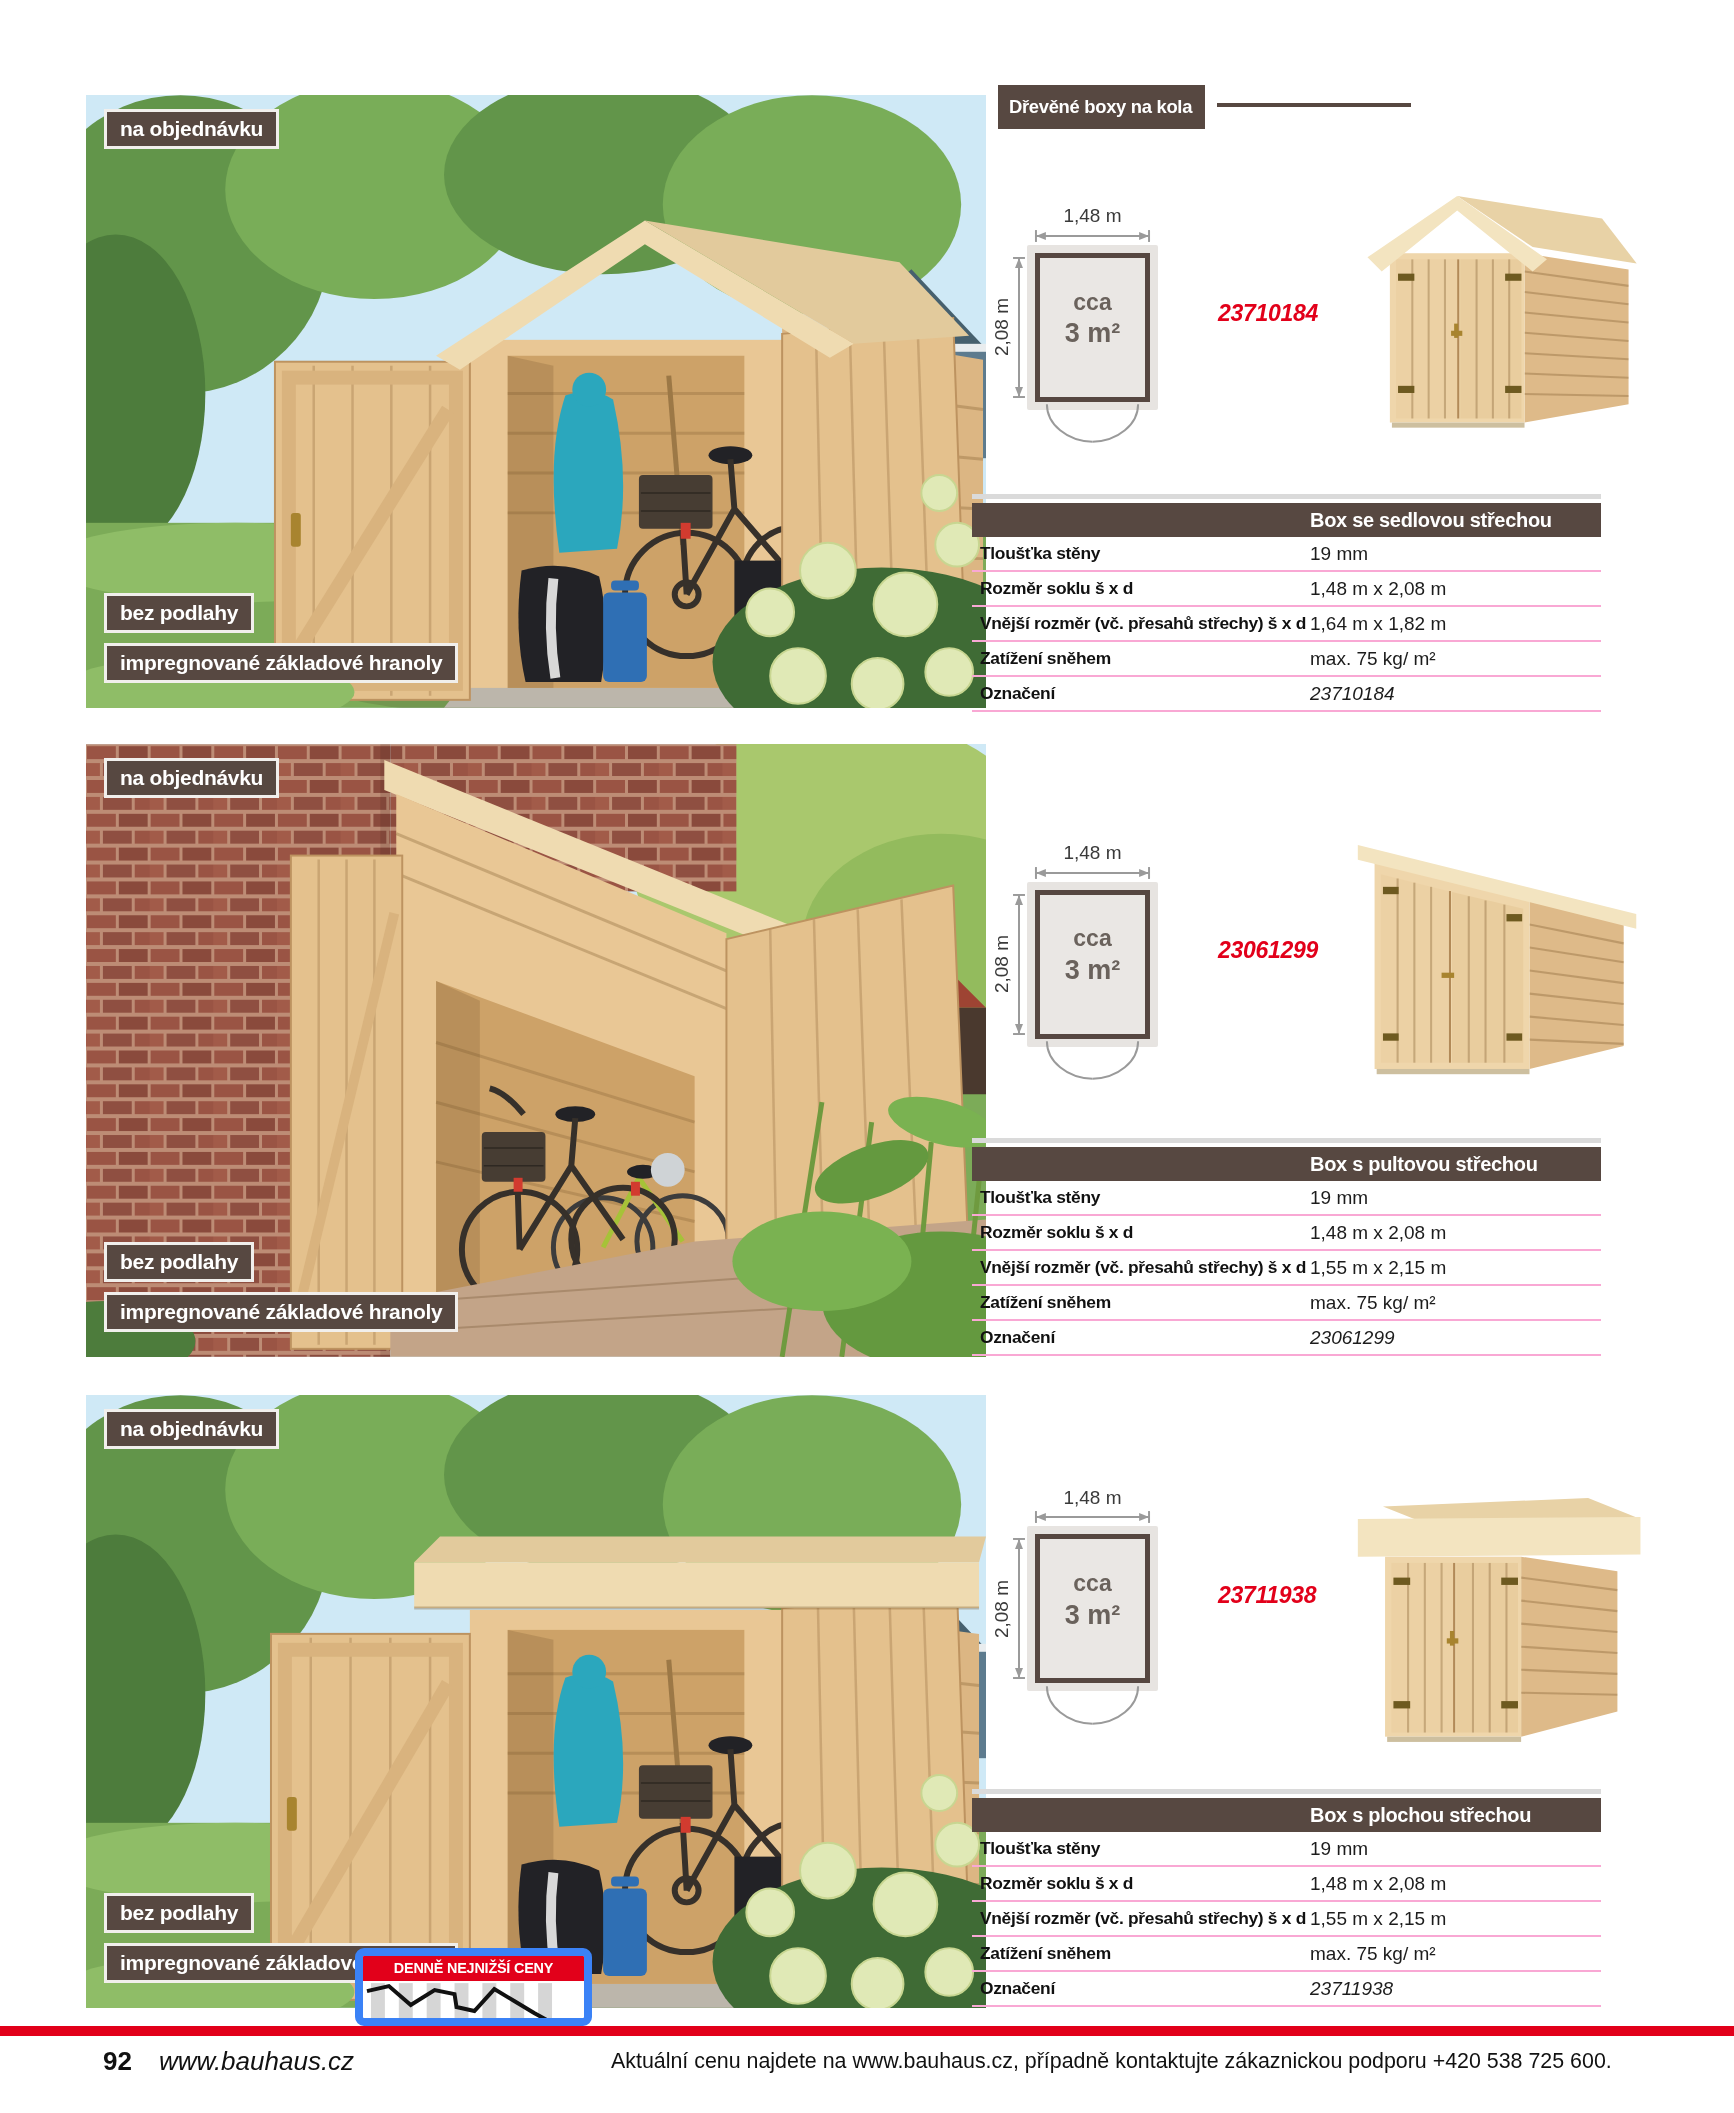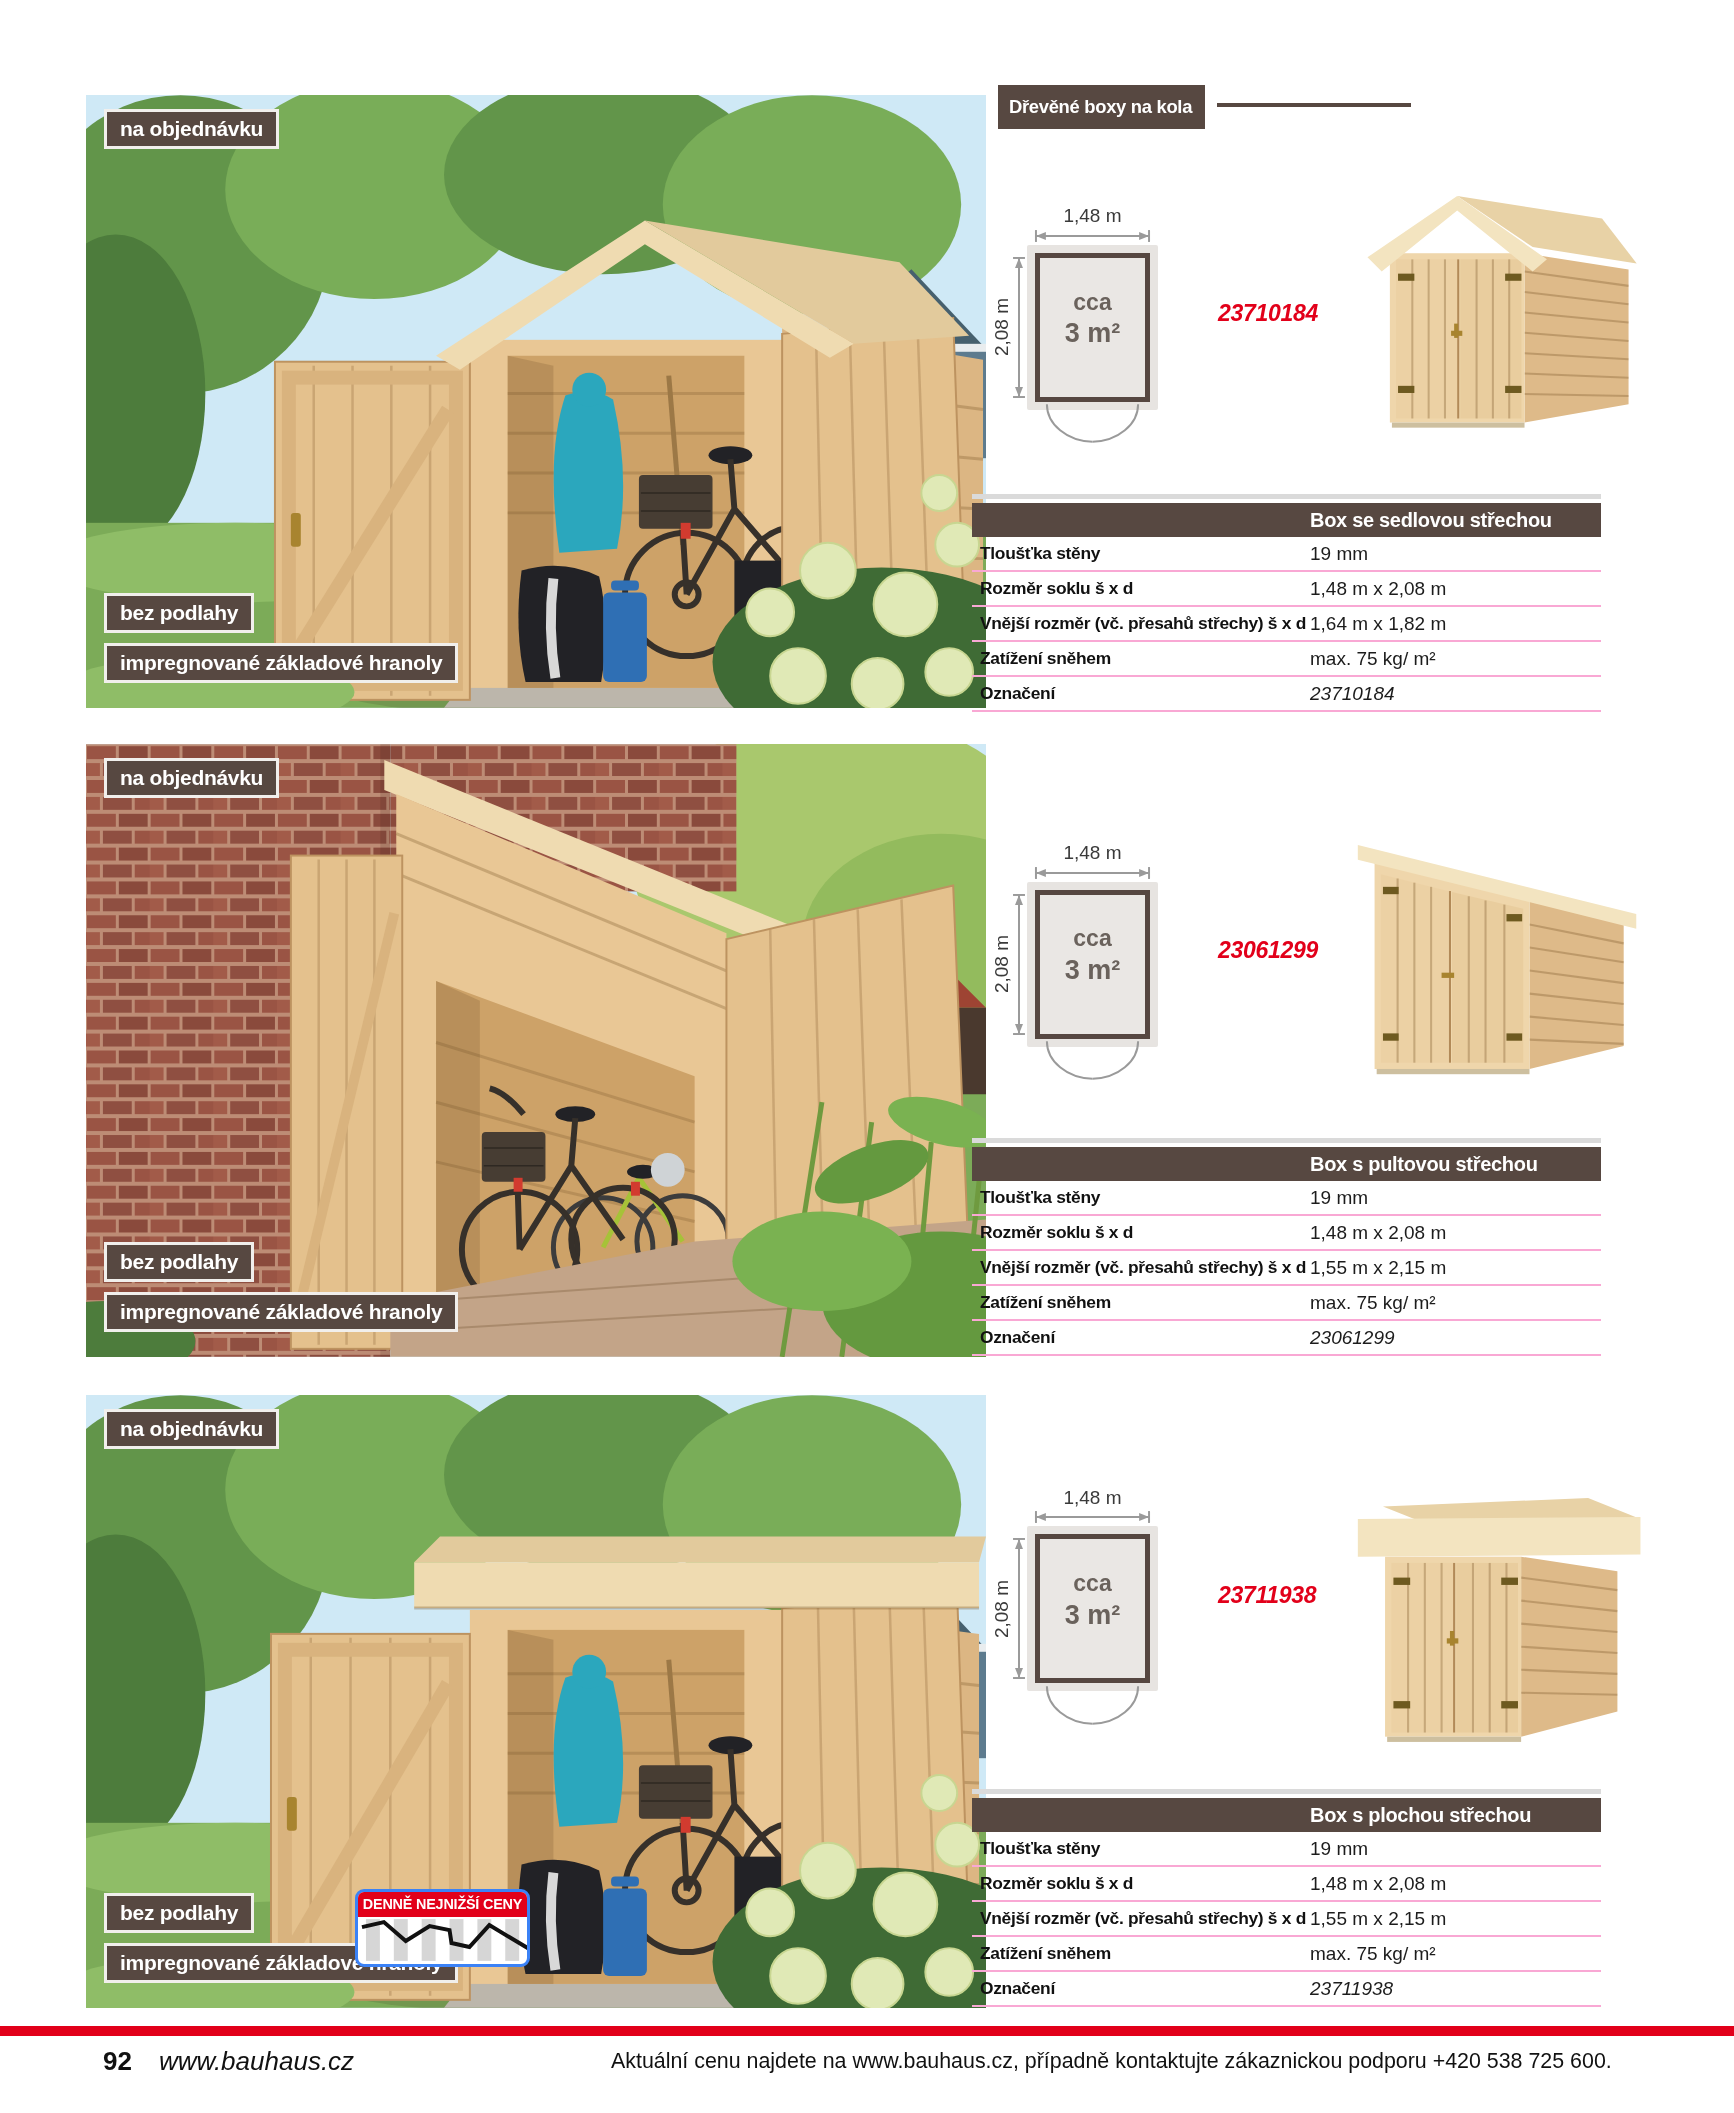--- a/index.html
+++ b/index.html
@@ -48,22 +48,22 @@
   .spec-row{position:relative;height:33px;line-height:33px;border-bottom:2px solid #f9a8d4;white-space:nowrap;}
   .spec-row .lbl{position:absolute;left:8px;font-weight:bold;font-size:17.4px;letter-spacing:-0.3px;color:#111;}
   .spec-row .val{position:absolute;left:338px;font-size:19px;}
   .spec-row.it .val{font-style:italic;}
 
   
   .foot-line{position:absolute;left:0;top:2026px;width:1734px;height:10px;background:#e2001a;}
   .page-num{position:absolute;left:103px;top:2046px;font-weight:bold;font-size:26px;color:#111;}
   .site{position:absolute;left:159px;top:2046px;font-style:italic;font-size:26px;color:#111;}
   .foot-note{position:absolute;left:575px;top:2049px;font-size:21.4px;color:#111;white-space:nowrap;margin-left:36px;}
-  .logo{position:absolute;left:355px;top:1889px;width:175px;height:78px;background:#fff;
-        border:3px solid #3b82f6;border-radius:9px;box-sizing:border-box;overflow:hidden;}
+  .logo{position:absolute;left:355px;top:1948px;width:237px;height:78px;background:#fff;
+        border:8px solid #3b82f6;border-radius:9px;box-sizing:border-box;overflow:hidden;}
   .logo .band{height:25px;line-height:25px;background:#e2001a;color:#fff;font-weight:bold;
               font-size:14.4px;text-align:center;letter-spacing:-0.2px;white-space:nowrap;}
 
   
   .c-sky{fill:#cfe9f6}.c-tree1{fill:#4d7c3c}.c-tree2{fill:#62954a}.c-tree3{fill:#79ad58}
   .c-grass{fill:#7cab58}.c-grass2{fill:#8fbd67}.c-gravel{fill:#d6d1c8}
   .c-house{fill:#5d7b8e}.c-roof{fill:#46606e}.c-trim{fill:#e9edef}.c-win{fill:#cdd6db}
   .c-wood-front{fill:#e9c795}.c-wood-door{fill:#e4c18d}.c-wood-side{fill:#dcb683}
   .c-wood-roof{fill:#efdbb1}.c-wood-roof2{fill:#e2ca9c}.c-int{fill:#cda268}
   .plank{stroke:rgba(122,85,40,.3);stroke-width:3;fill:none}

